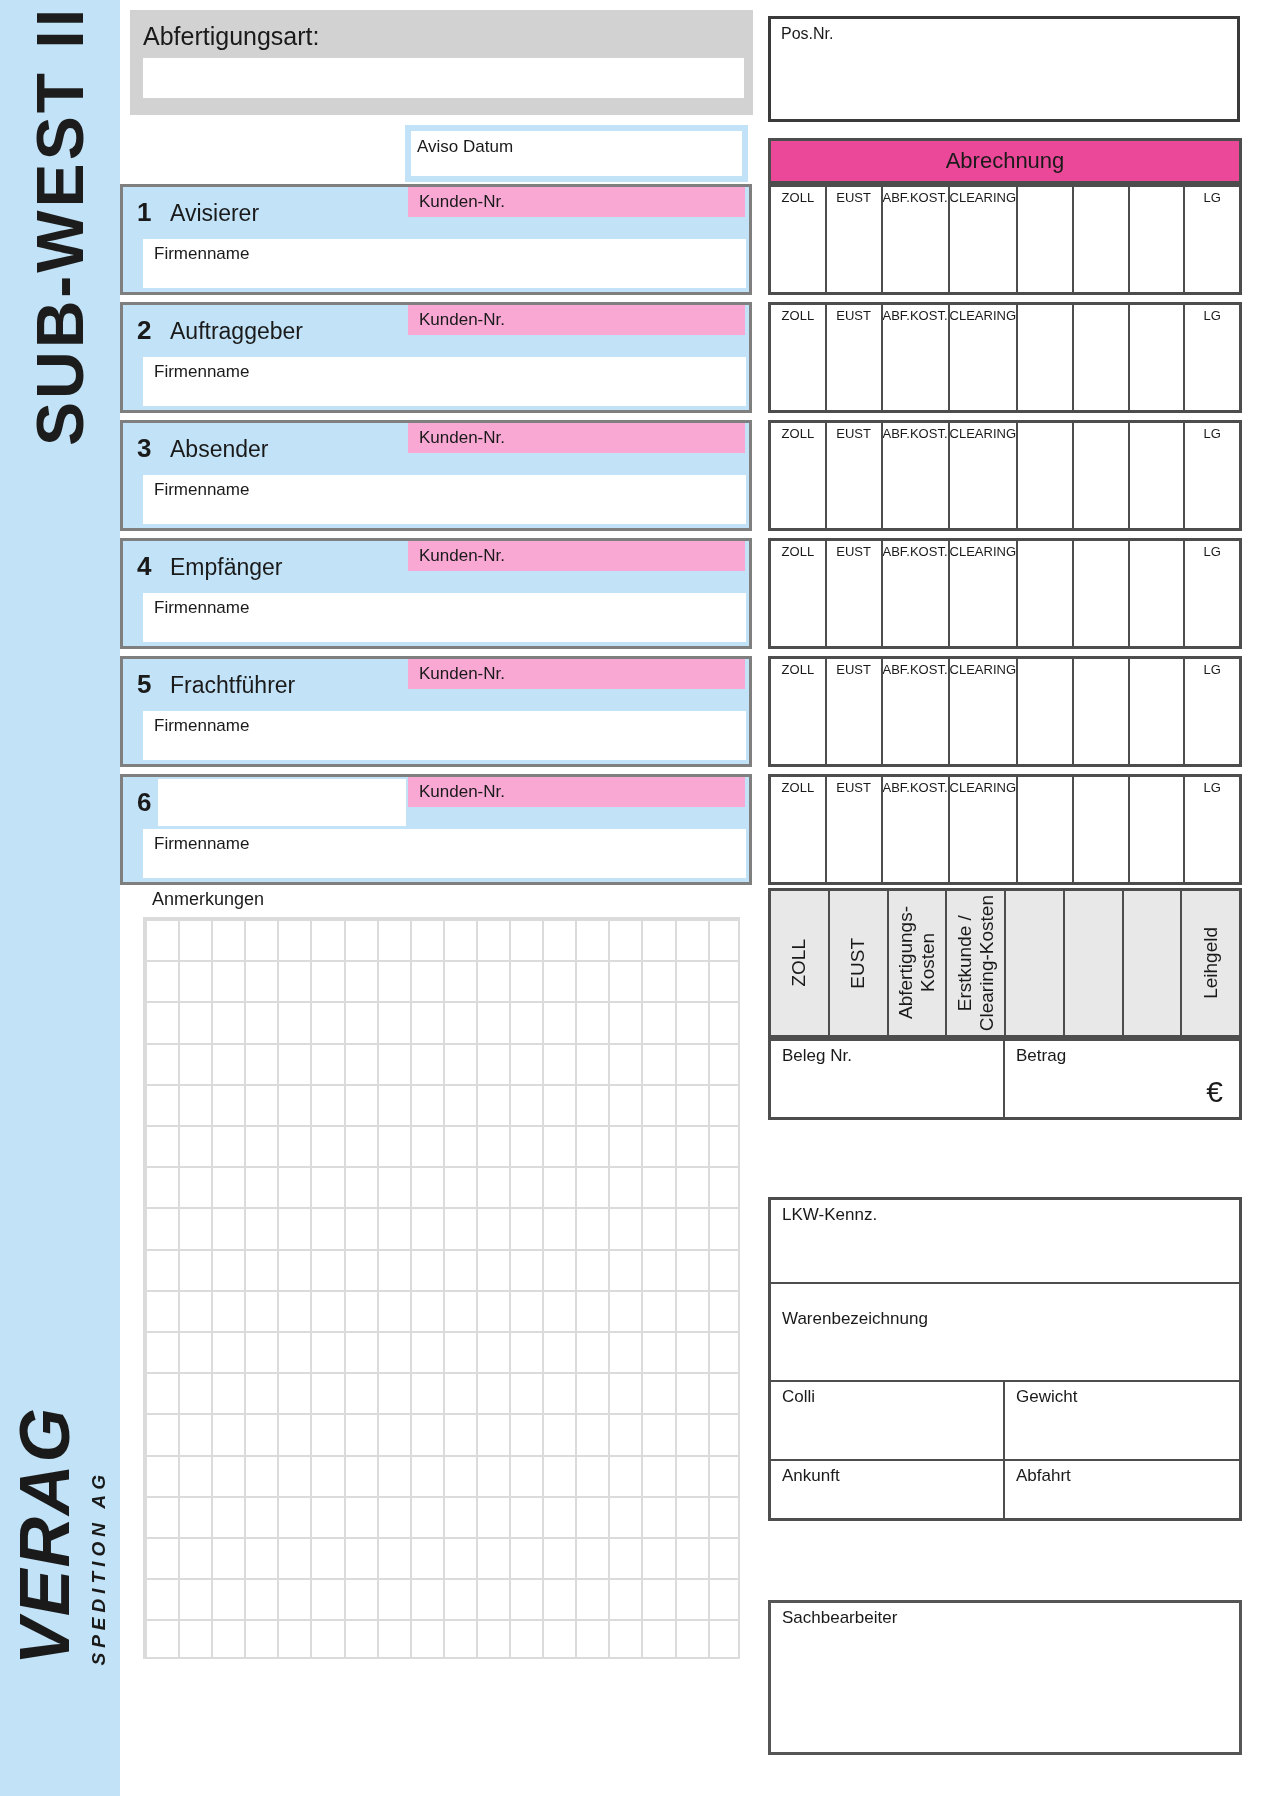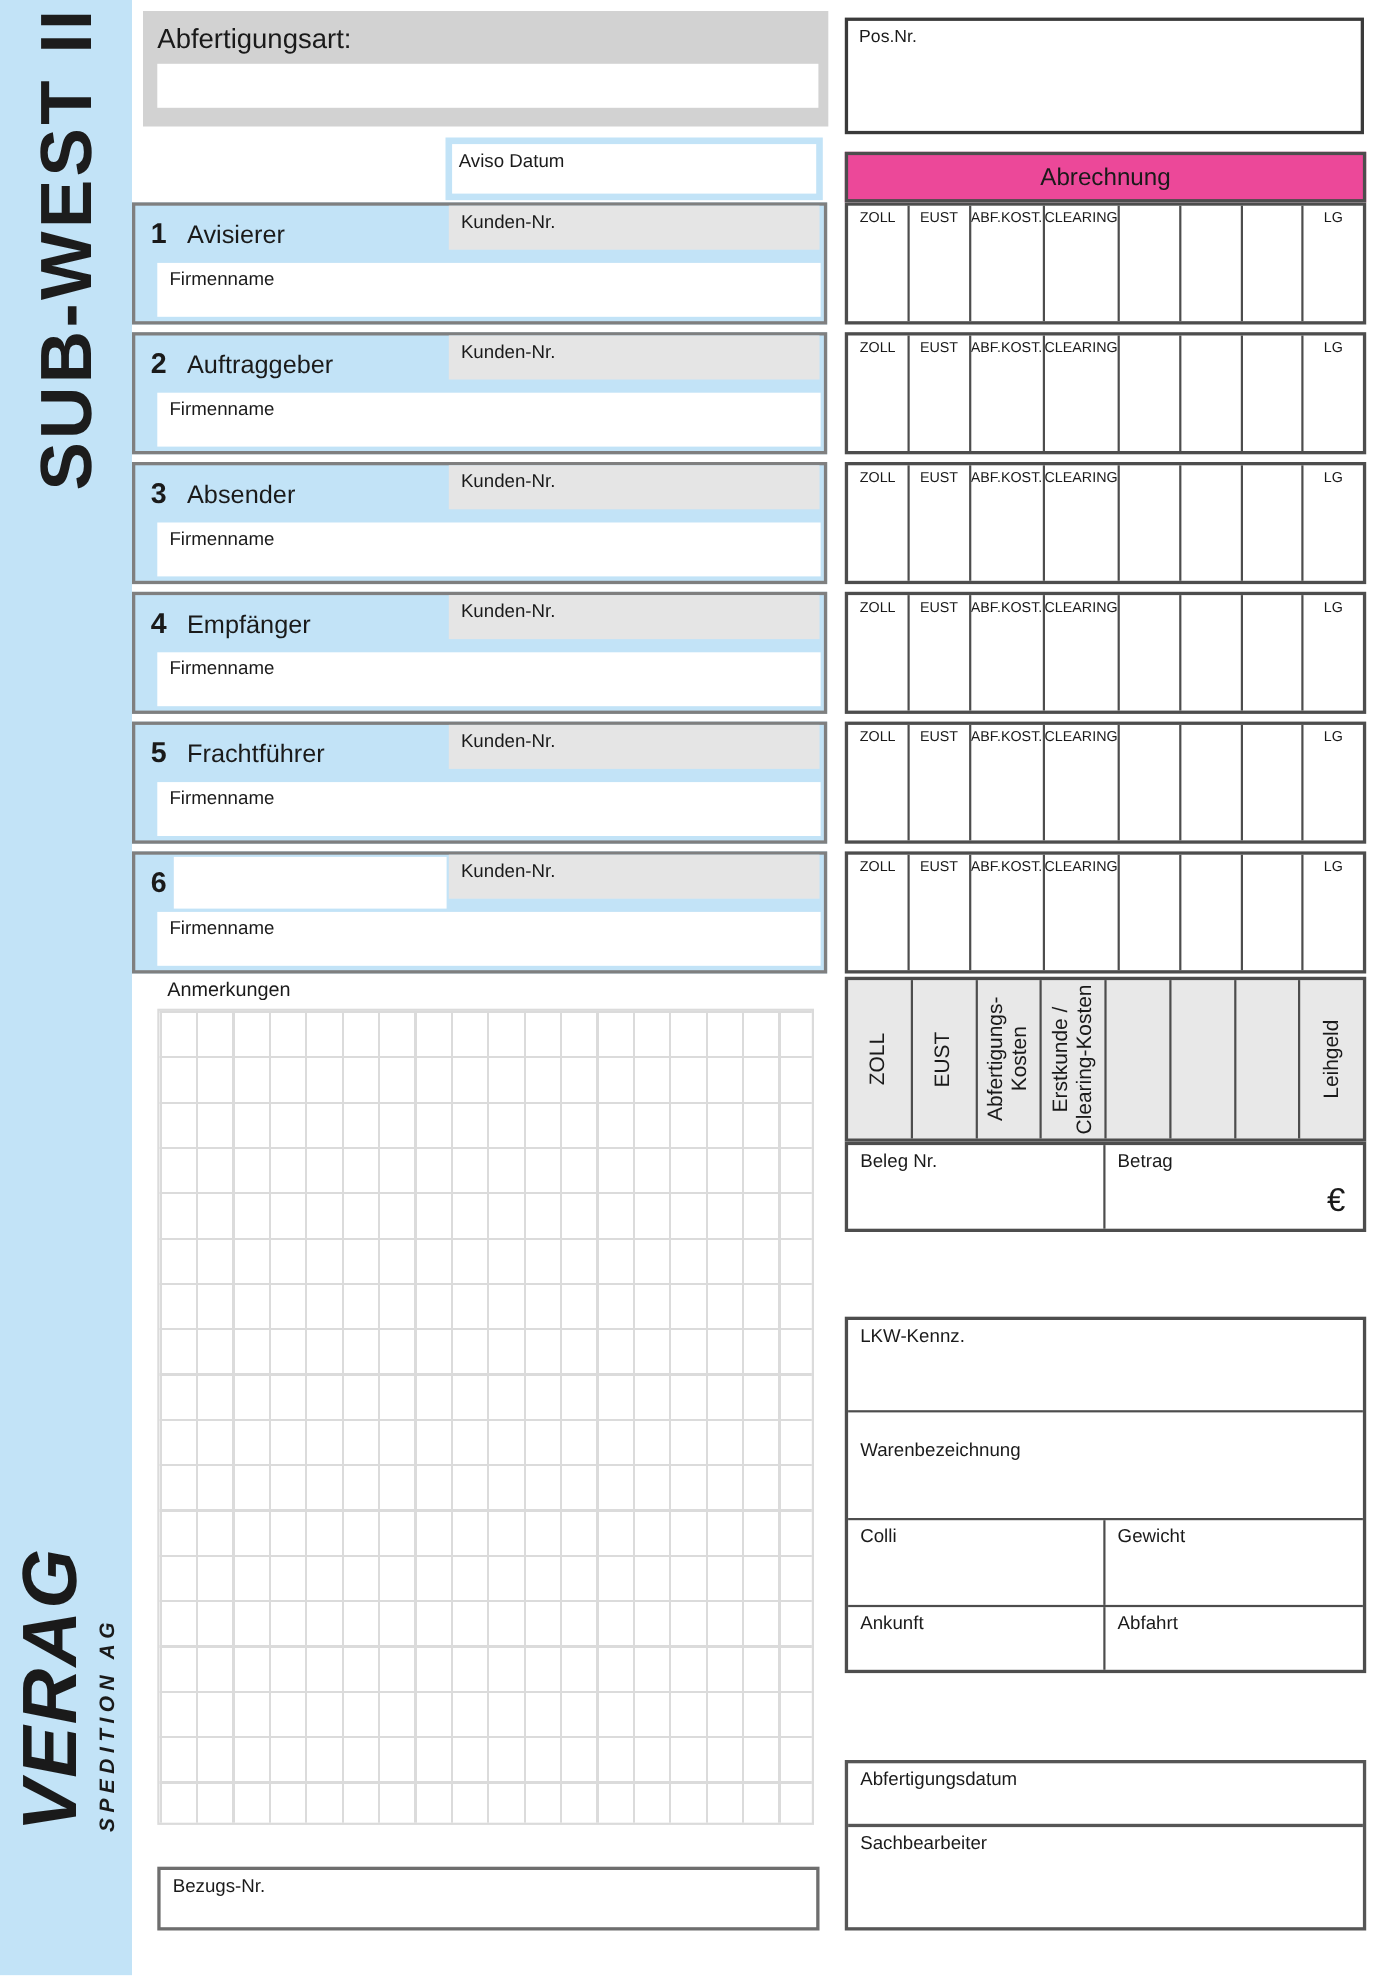--- a/index.html
+++ b/index.html
@@ -33,21 +33,21 @@
 
   .aviso-box{position:absolute;left:405px;top:125px;width:343px;height:57px;background:#fff;
              border:6px solid #c2e3f7;box-sizing:border-box;}
   .aviso-box .field-label{display:block;padding:6px 0 0 6px;}
 
   
   .party{position:absolute;left:120px;width:632px;height:111px;background:#c2e3f7;
          border:3px solid #7f7f7f;box-sizing:border-box;}
   .party .num{position:absolute;left:14px;top:10px;font-size:26px;font-weight:bold;}
   .party .title{position:absolute;left:47px;top:13px;font-size:23px;}
-  .party .kunden{position:absolute;left:285px;top:0;width:337px;height:40px;background:#e5e5e5;}
+  .party .kunden{position:absolute;left:285px;top:0;width:337px;height:30px;background:#f9a8d4;}
   .party .firma{position:absolute;left:20px;top:52px;width:603px;height:49px;background:#fff;}
   .party .title-input{position:absolute;left:35px;top:2px;width:248px;height:47px;background:#fff;}
   .field-label{font-size:17px;display:block;padding:5px 0 0 11px;}
 
   
   .abr-header{position:absolute;left:768px;top:138px;width:474px;height:46px;background:#ec4899;
               border:3px solid #4d4d4d;box-sizing:border-box;text-align:center;
               font-size:22px;line-height:39px;}
   .abr-block{position:absolute;left:768px;width:474px;height:111px;background:#fff;
              border:3px solid #4d4d4d;box-sizing:border-box;display:flex;}
@@ -422,25 +422,19 @@
       <div class="split-left">
         <span class="field-label">Ankunft</span>
       </div>
       <div class="split-right">
         <span class="field-label">Abfahrt</span>
       </div>
     </div>
   </div>
 
   <div class="proc-group">
-    <div class="proc-row1">
-      <span class="field-label">Abfertigungsdatum</span>
-    </div>
     <div class="proc-row2">
       <span class="field-label">Sachbearbeiter</span>
     </div>
   </div>
 
-  <div class="bezugs-box">
-    <span class="field-label">Bezugs-Nr.</span>
-  </div>
 
 </div>
 
 </body></html>

